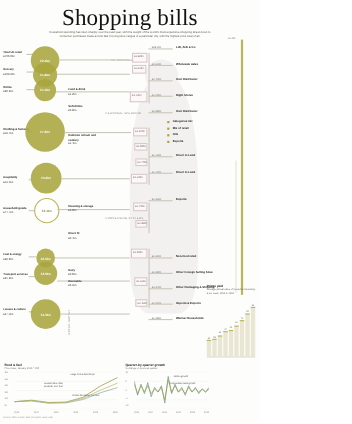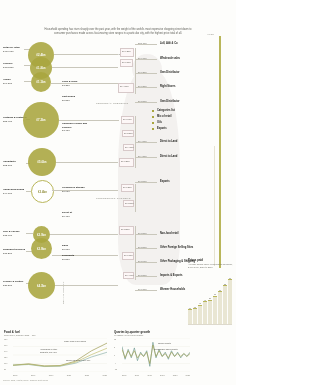--- a/index.html
+++ b/index.html
@@ -72,20 +72,21 @@
   .lc-ticks{position:absolute;font-size:2px;color:#8a8a80;display:flex;
             justify-content:space-between;}
   .lc-yt{position:absolute;font-size:2px;color:#8a8a80;}
   .foot{position:absolute;left:3px;top:379px;font-size:2.1px;color:#9a9a90;}
 </style>
 </head>
 <body>
 
 <div class="page">
 
+  <div class="title">Shopping bills</div>
   <div class="subtitle">Household spending has risen sharply over the past year, with the weight of the world's most expensive shopping street down to consumer purchases made across fast-moving store ranges in a particular city, with the highest price total of all.</div>
 
   <div class="flow">
 
     <div class="ghost"></div>
 
     <div class="sect" style="left:101px;top:13px">UK CONSUMER SPEND</div>
     <div class="sect" style="left:96px;top:62px">PERSONAL SPENDING</div>
     <div class="sect" style="left:96px;top:157px">PROCESSING SYSTEMS</div>
     <div class="sect" style="left:62px;top:264px;transform:rotate(-90deg);transform-origin:left top">RETAIL SUPPLY</div>

